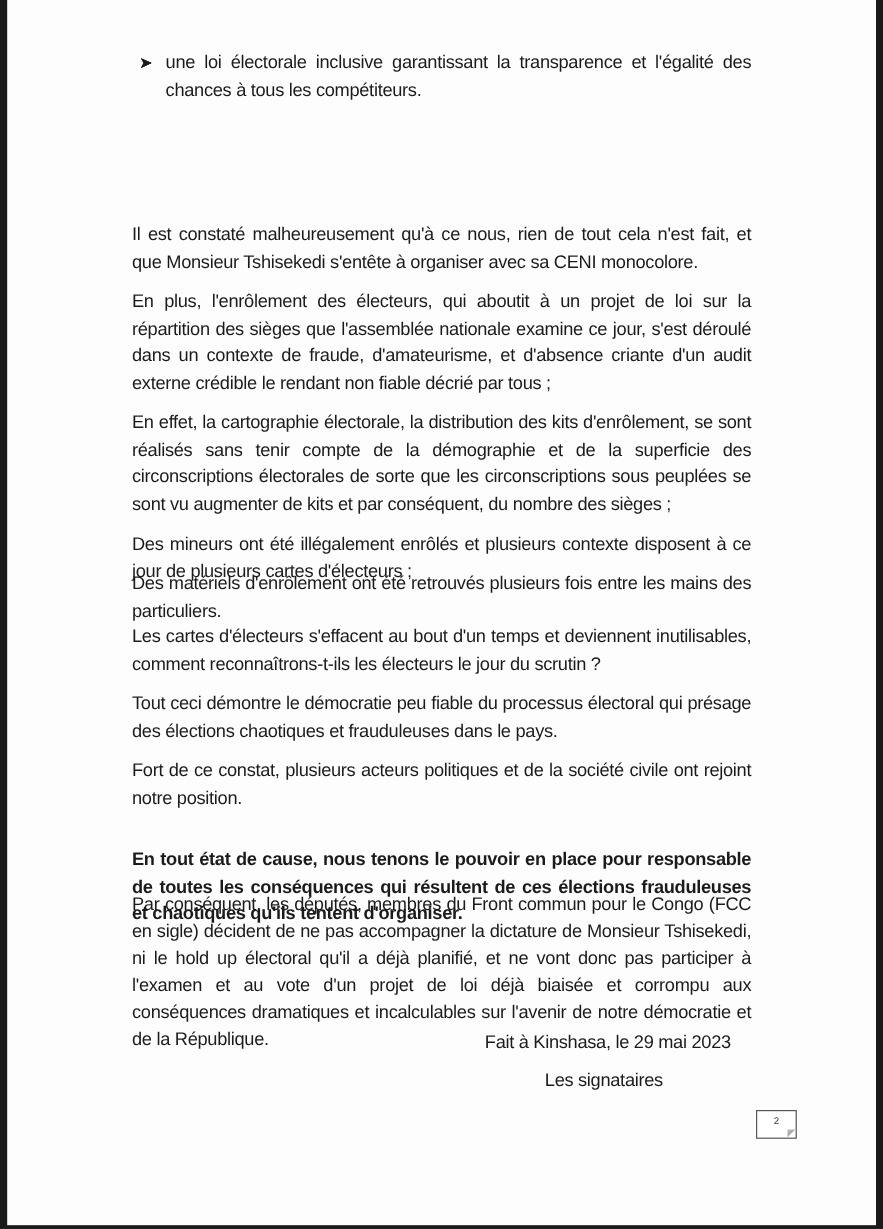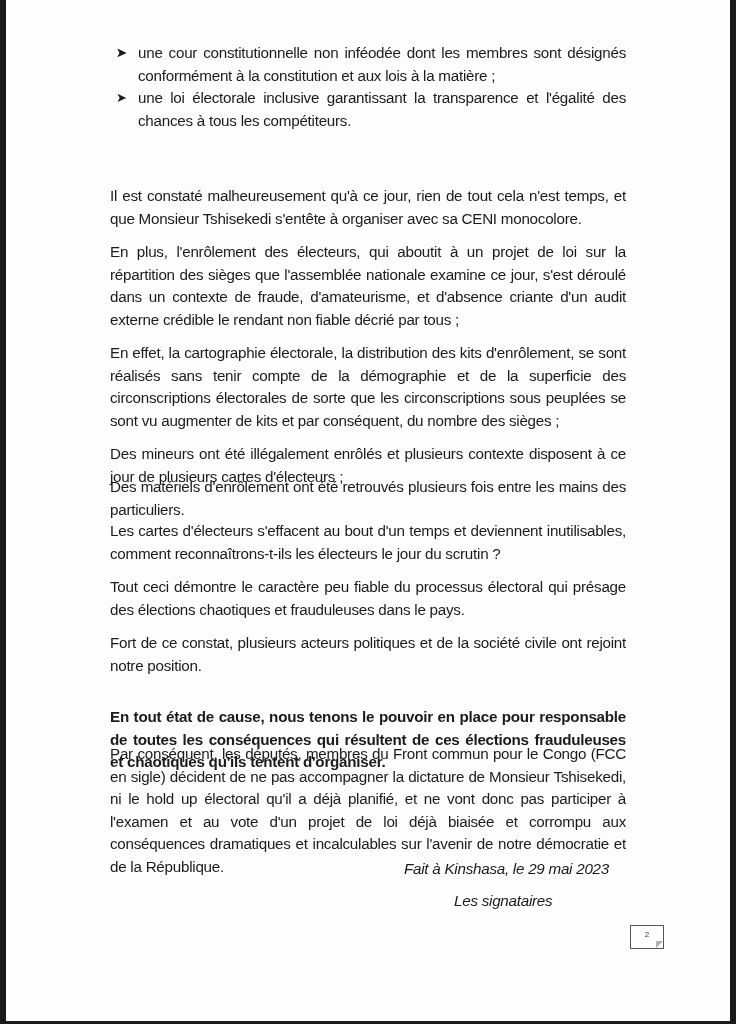--- a/index.html
+++ b/index.html
@@ -60,21 +60,20 @@
       line-height: 22.5px;
       text-align: justify;
       margin: 0;
     }
     .closing {
       position: absolute;
       font-family: "Liberation Sans", sans-serif;
       font-size: 15.2px;
       color: #1b1b1b;
       letter-spacing: -0.25px;
-      font-style: italic;
     }
     .page-num {
       position: absolute;
       left: 624px;
       top: 925px;
       width: 34px;
       height: 24px;
       border: 1px solid #555;
       background: #fff;
       font-family: "Liberation Sans", sans-serif;
@@ -99,35 +98,34 @@
 
 <div class="page">
   <div class="content">
 
     <ul class="bullets">
       <li class="bullet">
         <span class="arrow">➤</span>
       </li>
       <li class="bullet">
         <span class="arrow">➤</span>
-        <span>une cour constitutionnelle non inféodée dont les membres sont désignés conformément  à la constitution et aux lois à la matière ;</span>
       </li>
       <li class="bullet">
         <span class="arrow">➤</span>
         <span>une loi électorale inclusive garantissant la transparence et l'égalité des chances à tous les compétiteurs.</span>
       </li>
     </ul>
 
-    <p class="para" style="top:185px;">Il est constaté malheureusement qu'à ce jour, rien de tout cela n'est temps, et que Monsieur Tshisekedi  s'entête à organiser avec sa CENI monocolore.</p>
+    <p class="para" style="top:185px;">Il est constaté malheureusement qu'à ce nous, rien de tout cela n'est fait, et que Monsieur Tshisekedi  s'entête à organiser avec sa CENI monocolore.</p>
     <p class="para" style="top:241px;">En plus, l'enrôlement des électeurs, qui aboutit à un projet de loi sur la répartition des sièges que l'assemblée nationale  examine ce jour, s'est  déroulé dans un contexte de fraude, d'amateurisme, et d'absence criante d'un audit externe crédible le rendant non fiable décrié par tous ;</p>
     <p class="para" style="top:342px;">En effet, la cartographie électorale, la distribution des kits d'enrôlement, se sont réalisés sans tenir compte de la démographie et de la superficie des circonscriptions électorales de sorte que les circonscriptions sous peuplées se sont vu augmenter de kits et par conséquent, du nombre des sièges ;</p>
     <p class="para" style="top:443px;">Des mineurs ont été illégalement enrôlés et plusieurs contexte disposent à ce jour de plusieurs cartes d'électeurs ;</p>
     <p class="para" style="top:476px;">Des matériels d'enrôlement ont été retrouvés plusieurs fois entre les mains des particuliers.</p>
     <p class="para" style="top:520px;">Les cartes d'électeurs s'effacent au bout d'un temps et deviennent inutilisables, comment reconnaîtrons-t-ils les électeurs le jour du scrutin ?</p>
-    <p class="para" style="top:576px;">Tout  ceci démontre le caractère peu fiable du processus électoral qui présage des élections chaotiques et frauduleuses dans le pays.</p>
+    <p class="para" style="top:576px;">Tout  ceci démontre le démocratie peu fiable du processus électoral qui présage des élections chaotiques et frauduleuses dans le pays.</p>
     <p class="para" style="top:632px;">Fort de ce constat, plusieurs acteurs politiques et de la société civile ont rejoint notre position.</p>
     <p class="para" style="top:706px;font-weight:bold;">En tout état de cause, nous tenons le pouvoir en place pour responsable de toutes les conséquences qui résultent de ces élections frauduleuses et chaotiques qu'ils  tentent d'organiser.</p>
     <p class="para" style="top:743px;">Par conséquent, les députés, membres  du Front commun pour le Congo (FCC en sigle) décident de ne pas accompagner la dictature de Monsieur Tshisekedi, ni le hold up électoral qu'il a déjà planifié, et ne vont  donc pas participer à l'examen et au vote d'un projet de loi déjà biaisée et corrompu aux conséquences dramatiques et  incalculables sur l'avenir de notre démocratie et de la République.</p>
   </div>
 
   <div class="closing" style="left:398px; top:860px;">Fait à Kinshasa, le 29 mai 2023</div>
   <div class="closing" style="left:448px; top:892px;">Les signataires</div>
 
   <div class="page-num">
     <span>2</span>

